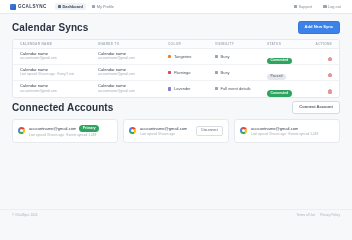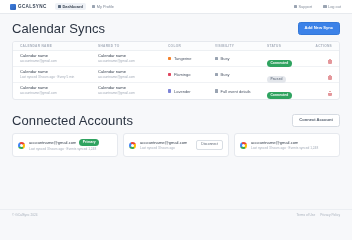--- a/index.html
+++ b/index.html
@@ -47,21 +47,21 @@
   .nav-right { display: flex; align-items: center; gap: 5px; }
   .nav-right .nav-item { color: #868f9d; }
 
   
   .page { flex: 1 1 auto; padding: 7px 12px 0 12px; overflow: hidden; }
 
   .section-head {
     display: flex; align-items: center; justify-content: space-between;
     margin-bottom: 5px;
   }
-  .section-title { font-size: 13px; font-weight: normal; color: #2b3442; letter-spacing: .1px; }
+  .section-title { font-size: 10px; font-weight: bold; color: #2b3442; letter-spacing: .1px; }
 
   .btn {
     font-size: 4.1px; font-weight: bold; line-height: 1;
     padding: 3.4px 6px; border-radius: 2.5px;
     border: 1px solid transparent; white-space: nowrap;
   }
   .btn-primary { background: #3c82e8; color: #fff; border-color: #3478d8; }
   .btn-outline { background: #fff; color: #55606f; border-color: #d6dbe2; }
 
   
@@ -118,21 +118,21 @@
     content: ""; position: absolute; left: 0; top: 1.1px;
     width: 4px; height: 3.5px; border-radius: 0 0 1px 1px;
     background: #e0868a;
   }
   .trash::after {
     content: ""; position: absolute; left: .6px; top: 0;
     width: 2.8px; height: .9px; background: #e0868a; border-radius: .5px;
   }
 
   
-  .accounts-wrap { margin-top: 13px; }
+  .accounts-wrap { margin-top: 3px; }
   .acct-grid { display: flex; gap: 5px; }
   .acct-card {
     flex: 1 1 0; background: #fff; border: 1px solid #e6e9ee;
     border-radius: 3px; padding: 5px 5px;
     display: flex; align-items: center; gap: 4px;
     min-width: 0;
   }
   .gicon {
     width: 7px; height: 7px; flex: 0 0 auto; position: relative;
     border-radius: 50%;

